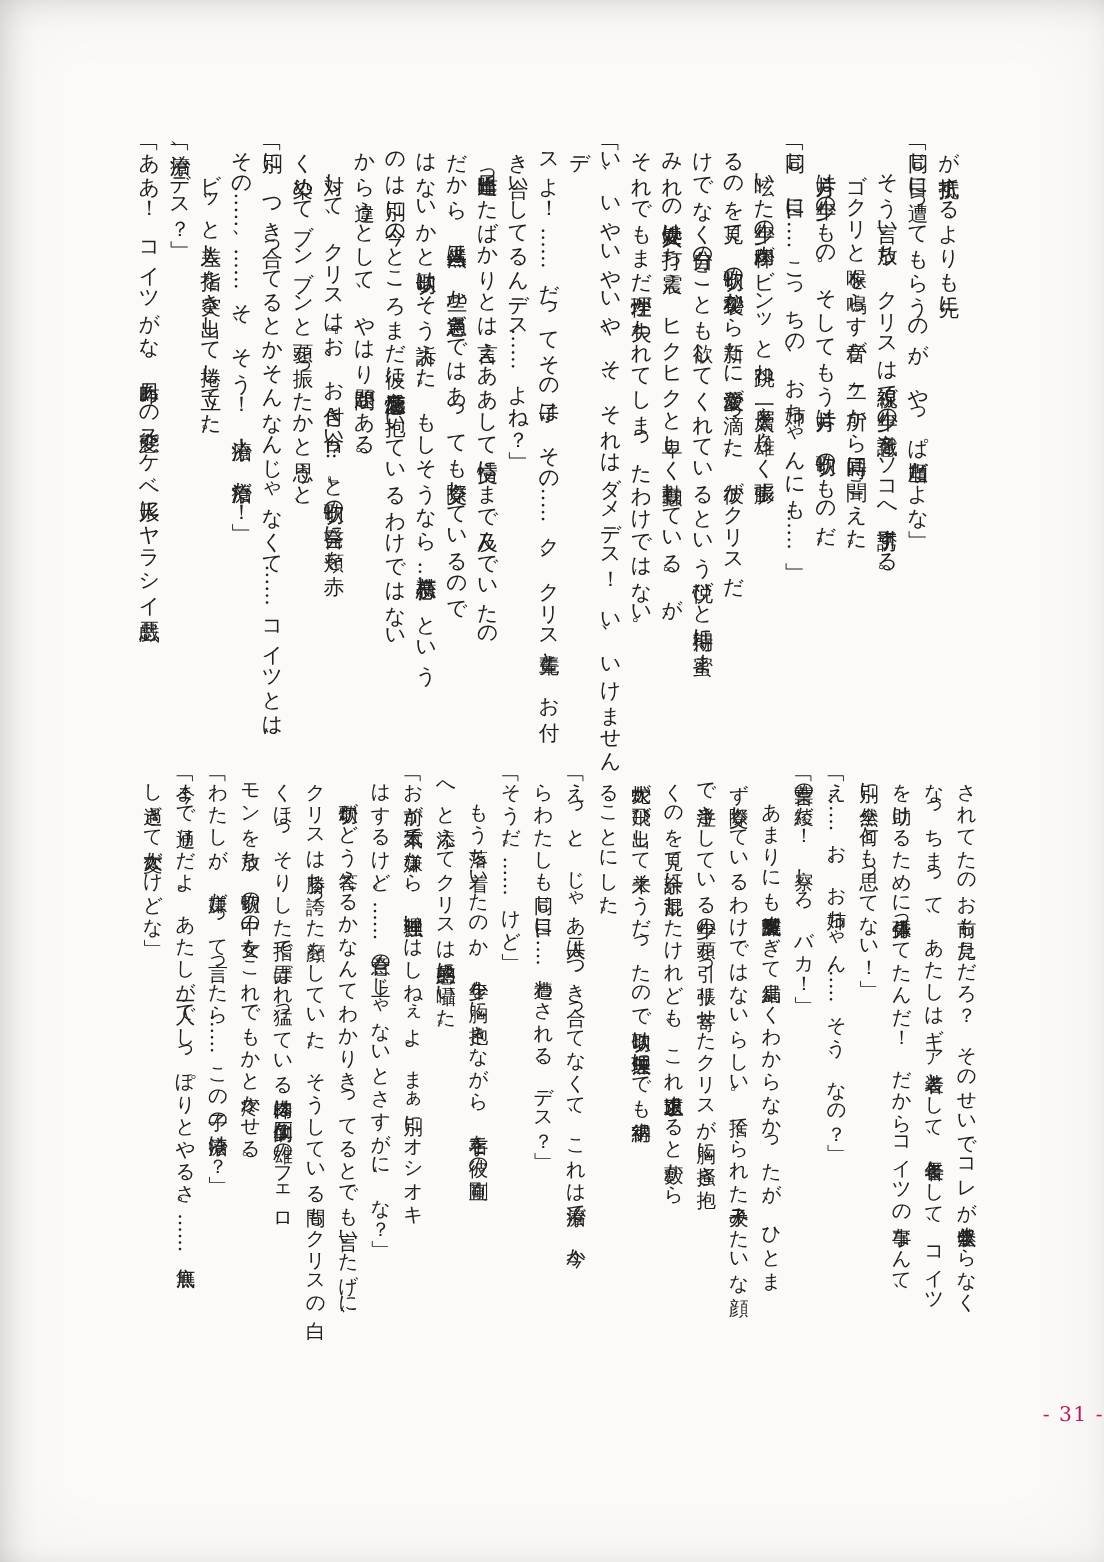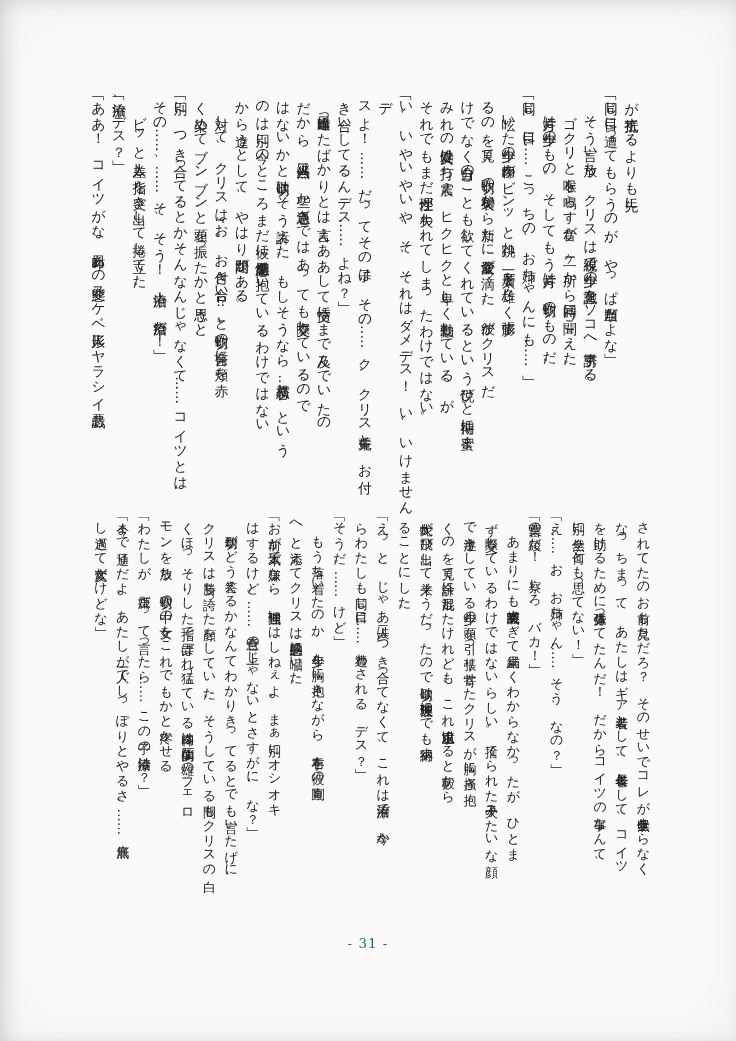--- a/index.html
+++ b/index.html
@@ -41,24 +41,24 @@
     height: 400px;
     font-size: 13px;
     line-height: 21.7px;
     letter-spacing: 0.1px;
   }
   .page-number {
     position: absolute;
     left: 0;
     right: 0;
     top: 935px;
-    text-align: center;
+    text-align: right;
     font-size: 13.5px;
     letter-spacing: 1px;
-    color: #0f766e;
+    color: #be185d;
   }
 </style>
 </head>
 <body>
 
 <div class="page">
 
   <div id="block-top" class="vtext">が抵抗するよりも先に、
 「同じ目に遭ってもらうのが、やっぱ順当だよな」
 　そう言い放ち、クリスは視線で少年の意識をソコへ誘引する。

